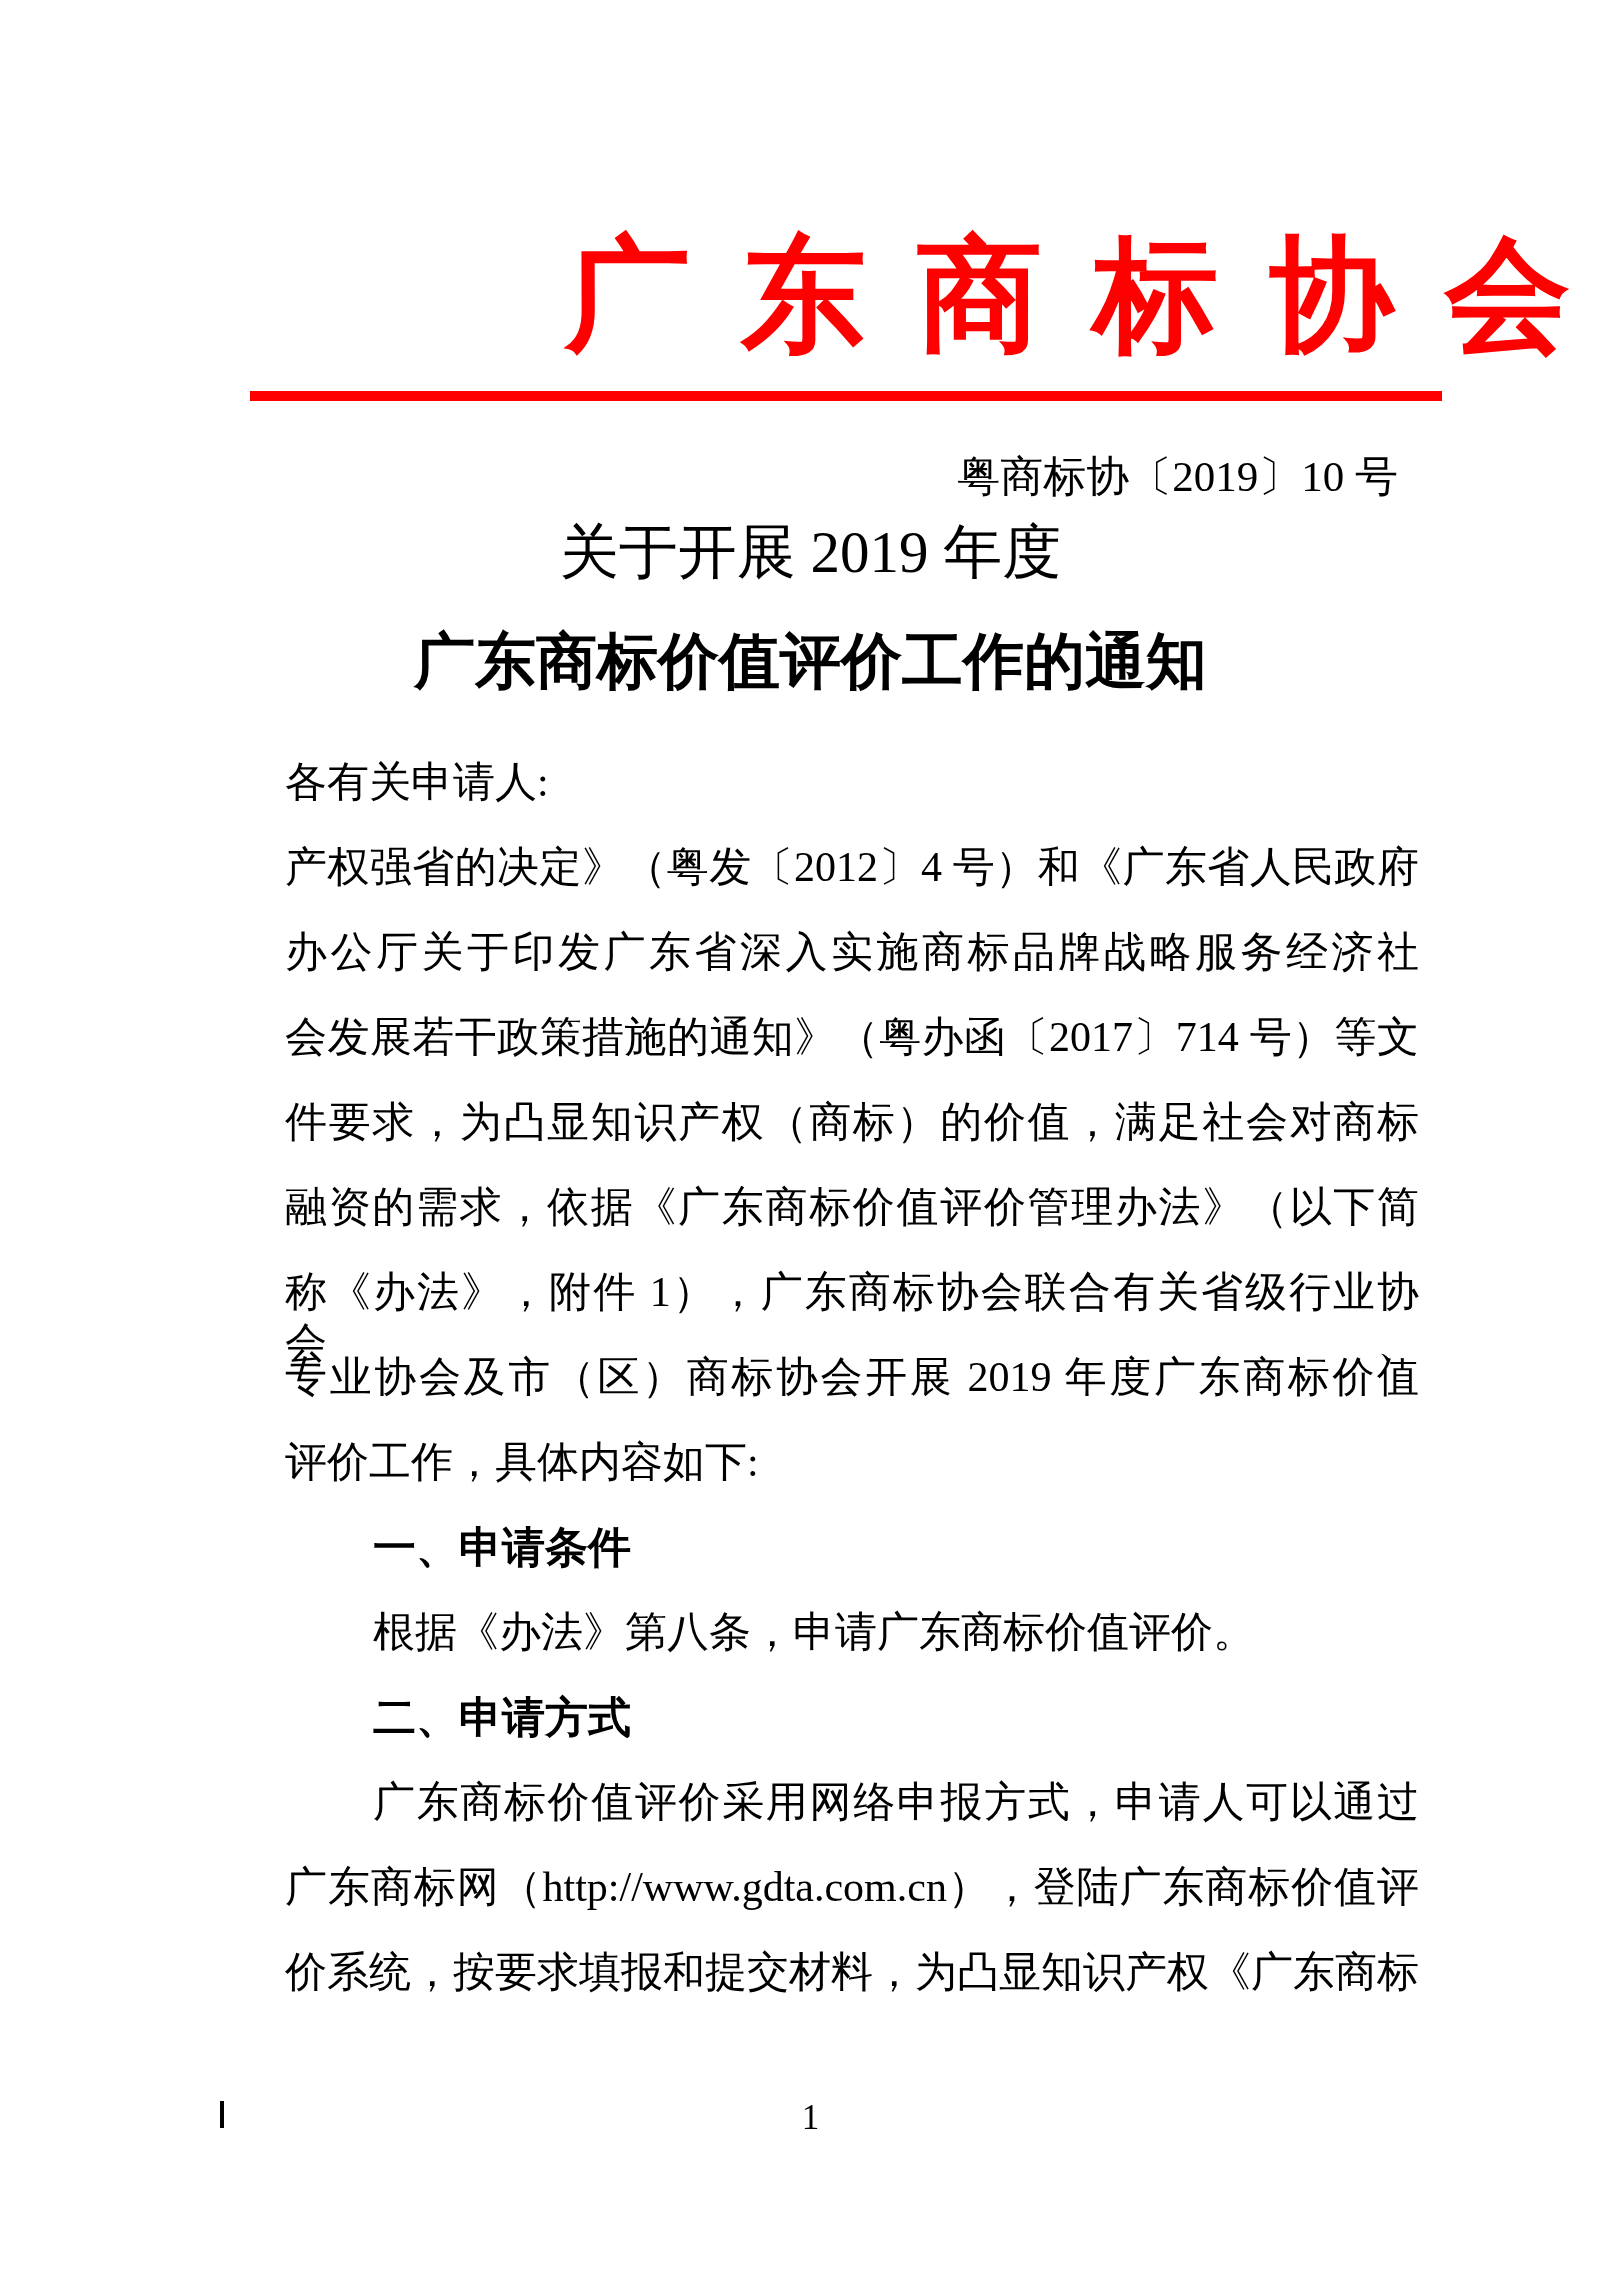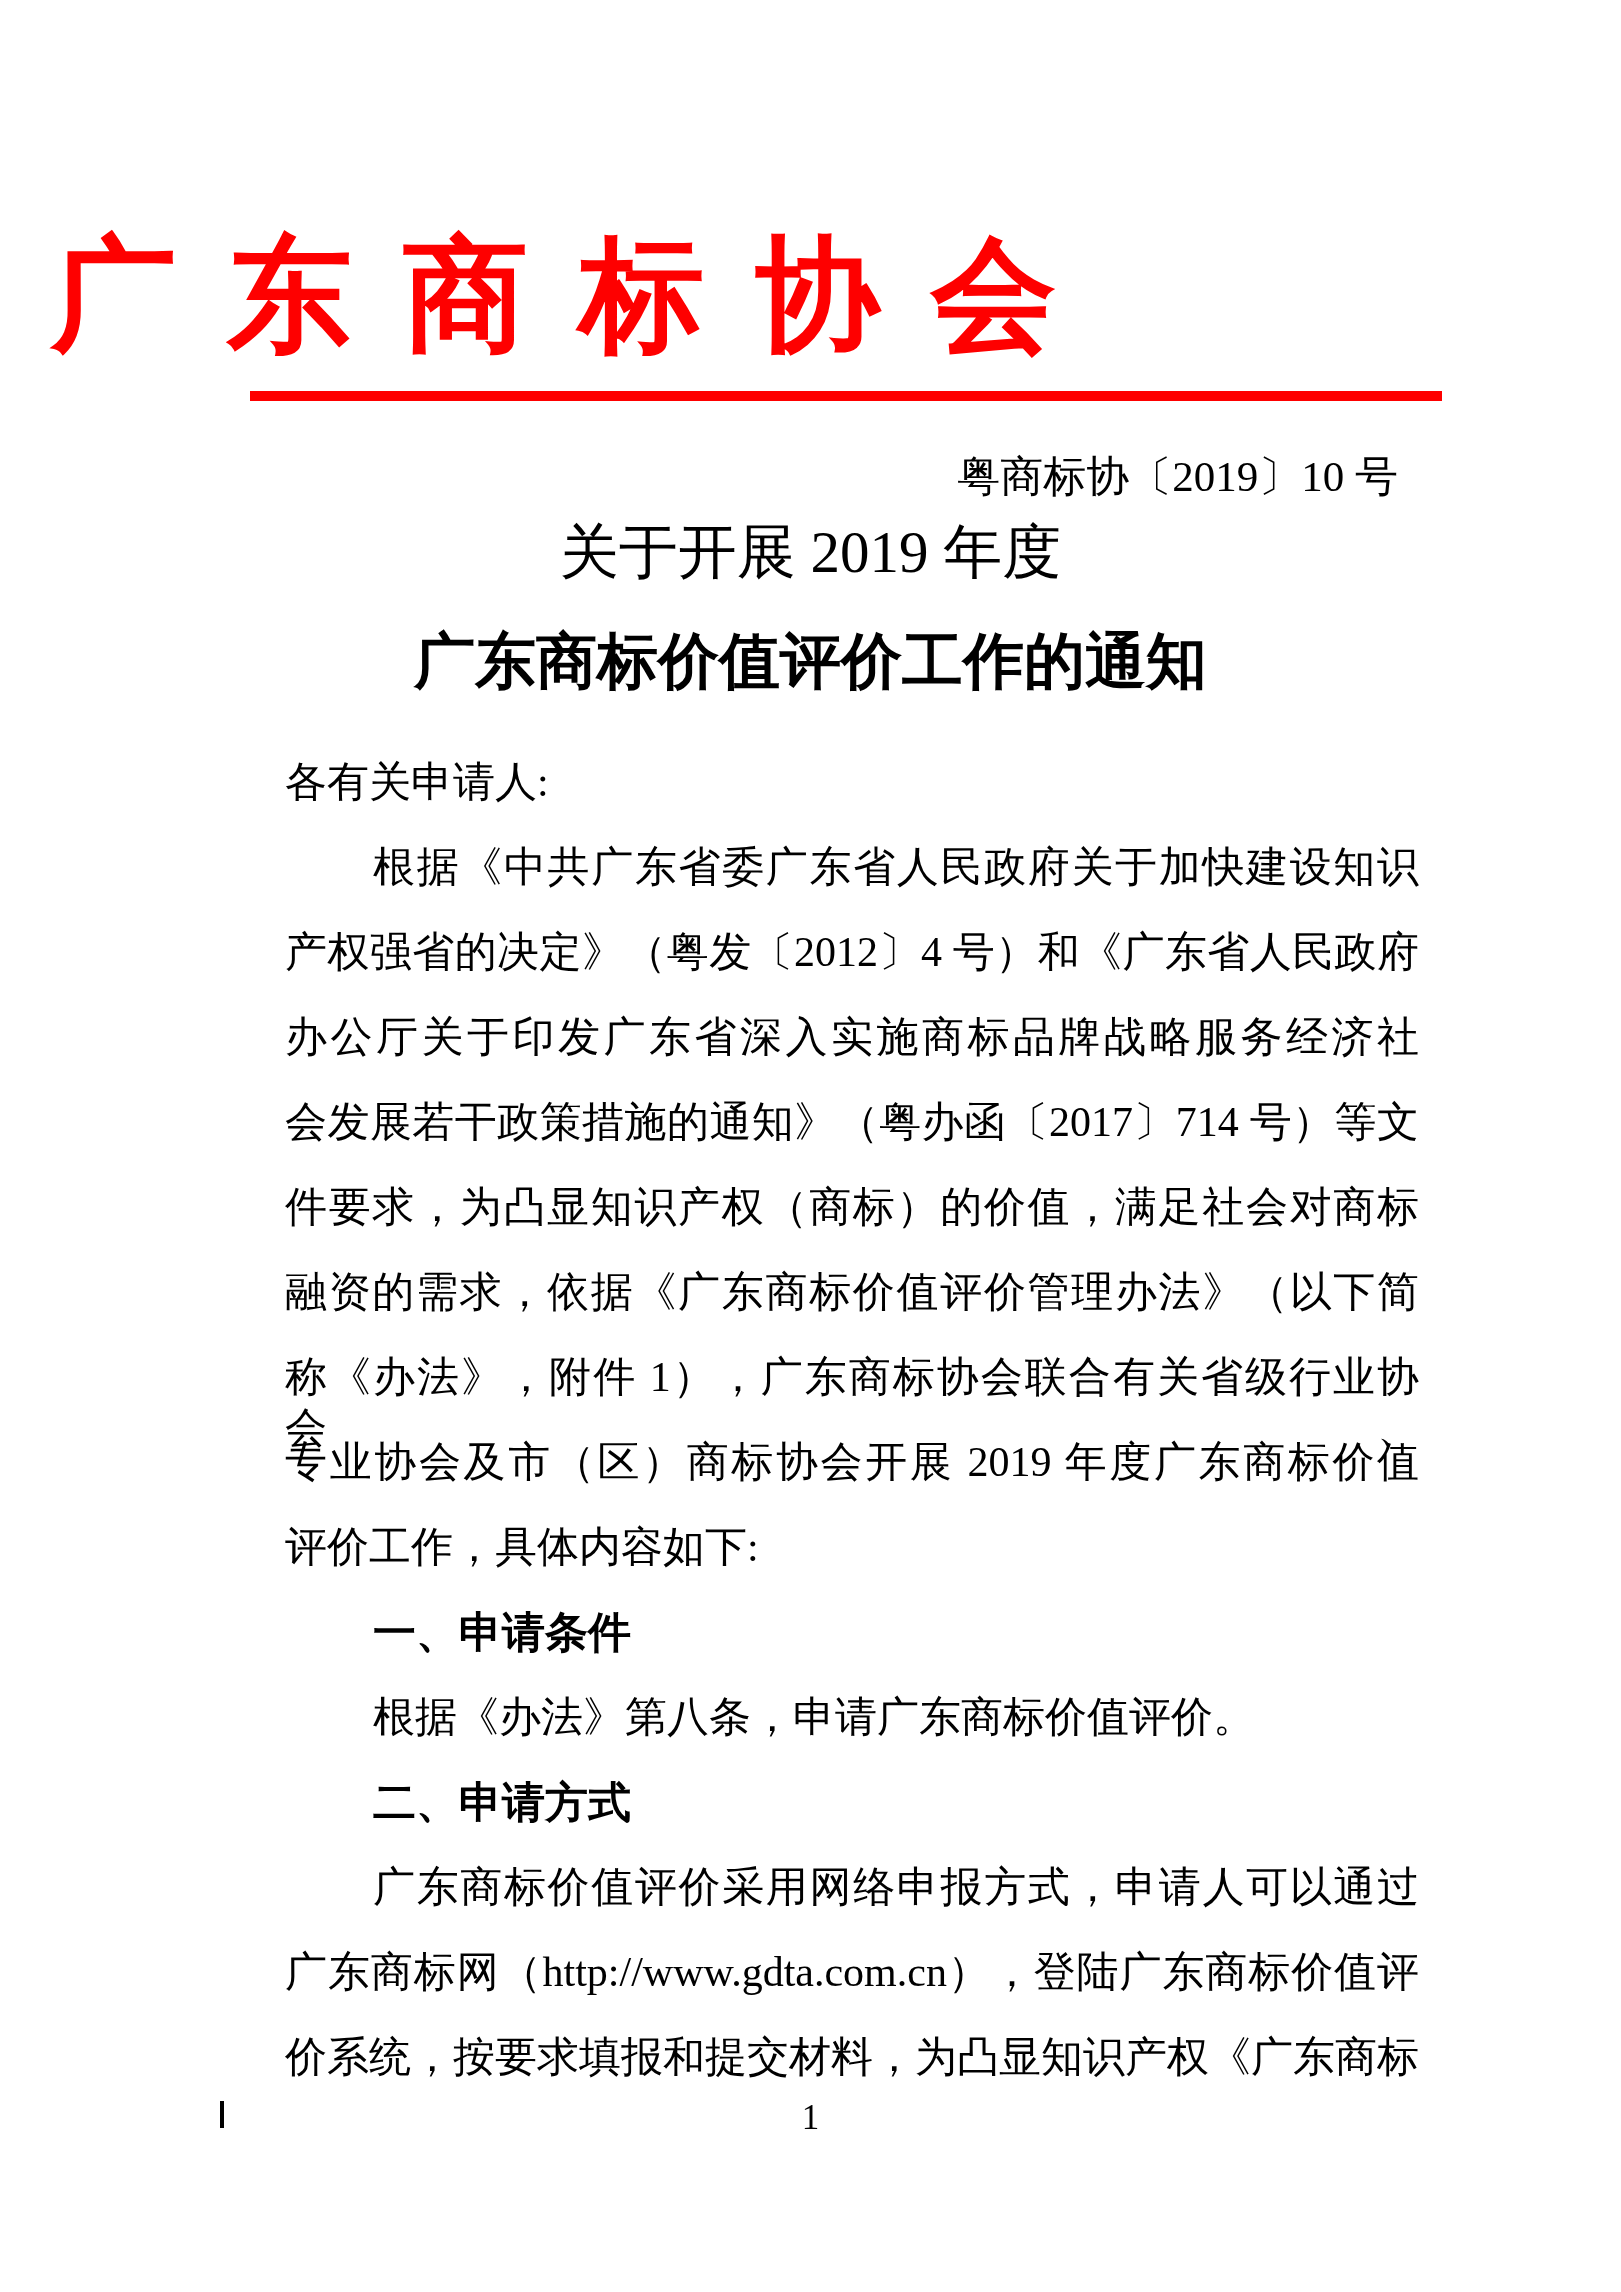--- a/index.html
+++ b/index.html
@@ -15,21 +15,21 @@
     overflow: hidden;
     font-family: "Liberation Serif", serif;
     color: #000000;
   }
   
   .letterhead-title {
     position: absolute;
     top: 218px;
     left: 0;
     right: 0;
-    text-align: left;
+    text-align: right;
     font-family: "Liberation Serif", serif;
     font-weight: bold;
     font-size: 125px;
     line-height: 157px;
     letter-spacing: 51px;
     padding-left: 51px; 
     color: var(--accent, #fe0000);
     white-space: nowrap;
   }
   .letterhead-rule {
@@ -124,21 +124,20 @@
   <div class="letterhead-rule"></div>
 
   <div class="doc-number">粤商标协〔2019〕10 号</div>
 
   <div class="doc-title-1">关于开展 2019 年度</div>
 
   <div class="doc-title-2">广东商标价值评价工作的通知</div>
 
   <div class="body-block">
       <div class="line">各有关申请人:</div>
-      <div class="line indent justify">根据《中共广东省委广东省人民政府关于加快建设知识</div>
       <div class="line justify">产权强省的决定》（粤发〔2012〕4 号）和《广东省人民政府</div>
       <div class="line justify">办公厅关于印发广东省深入实施商标品牌战略服务经济社</div>
       <div class="line justify">会发展若干政策措施的通知》（粤办函〔2017〕714 号）等文</div>
       <div class="line justify">件要求，为凸显知识产权（商标）的价值，满足社会对商标</div>
       <div class="line justify">融资的需求，依据《广东商标价值评价管理办法》（以下简</div>
       <div class="line justify">称《办法》，附件 1），广东商标协会联合有关省级行业协会、</div>
       <div class="line justify">专业协会及市（区）商标协会开展 2019 年度广东商标价值</div>
       <div class="line">评价工作，具体内容如下:</div>
       <div class="line heading indent">一、申请条件</div>
       <div class="line indent">根据《办法》第八条，申请广东商标价值评价。</div>

